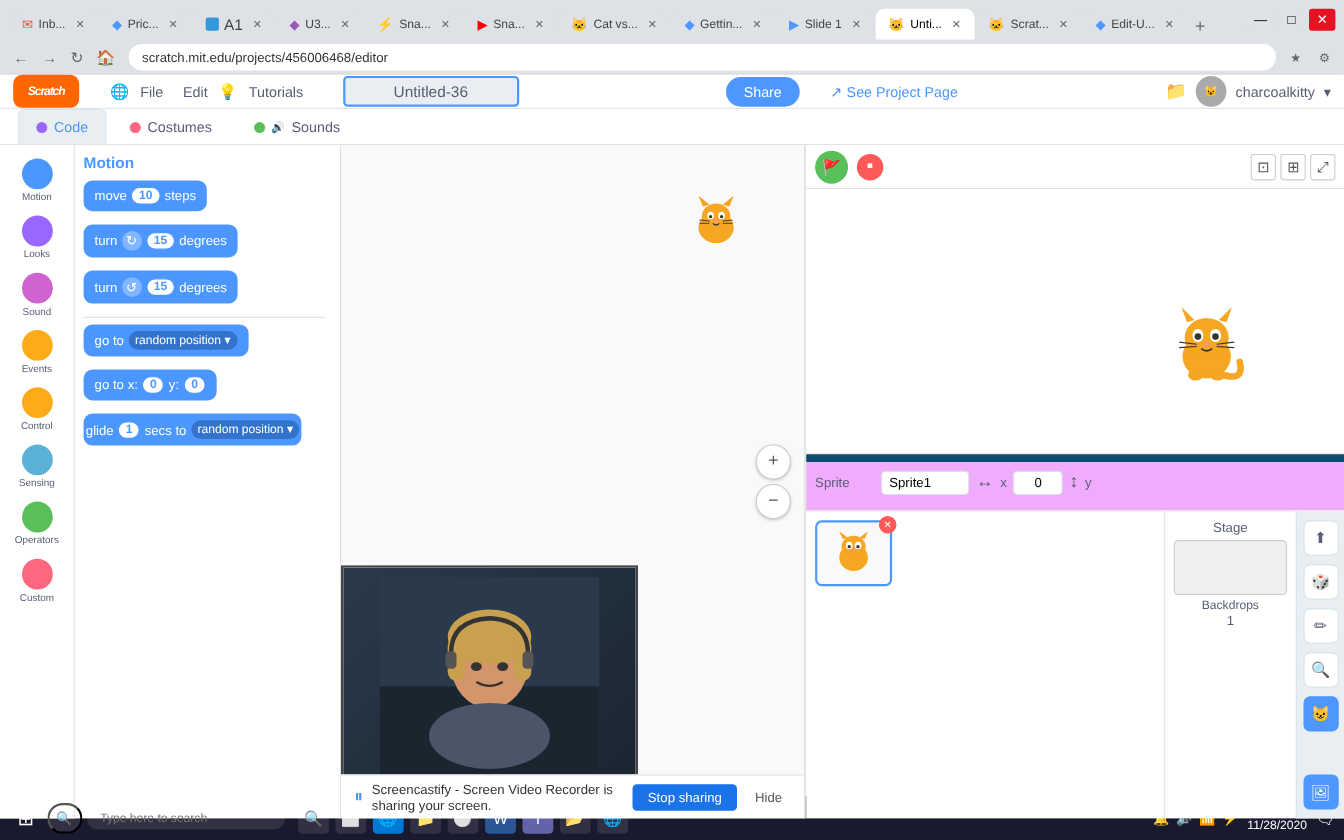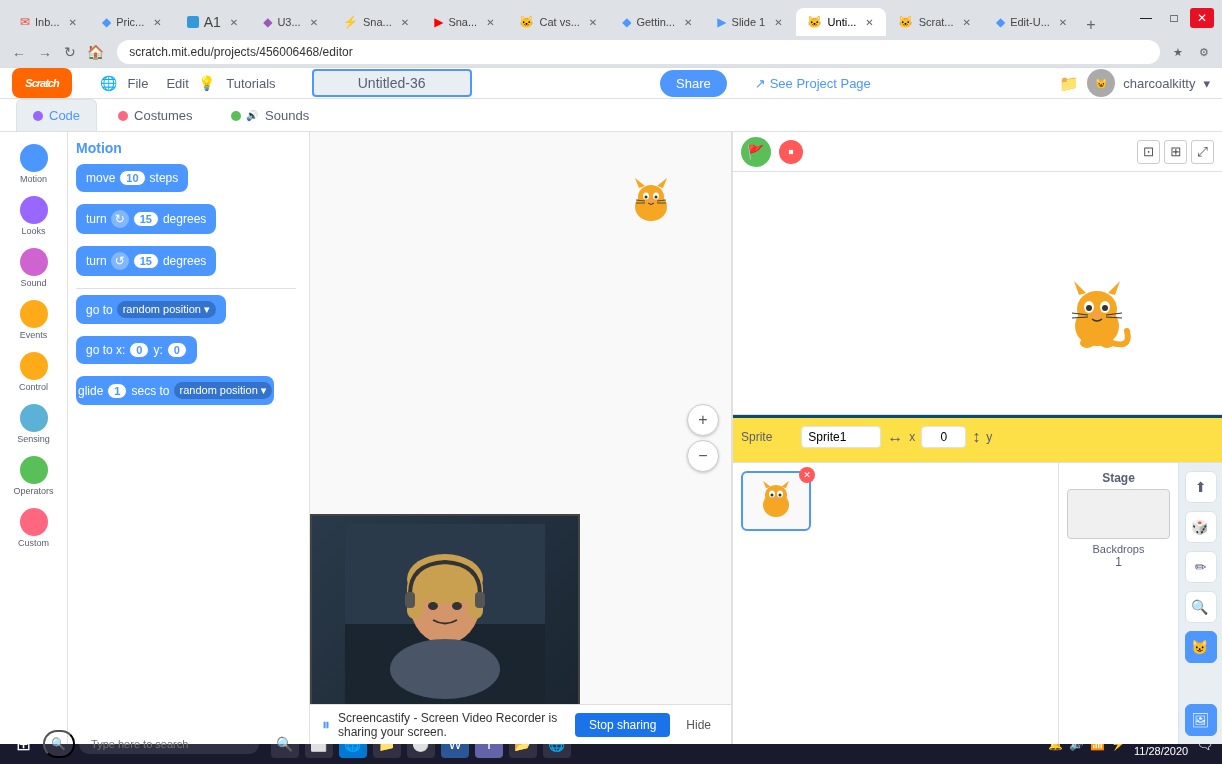--- a/index.html
+++ b/index.html
@@ -89,21 +89,21 @@
     .sprite-name-input { border: 1px solid #d9e3ea; border-radius: 4px; padding: 3px 6px; font-size: 12px; width: 80px; margin-left: 23px; }
     .coord-input { border: 1px solid #d9e3ea; border-radius: 4px; padding: 3px 6px; font-size: 12px; width: 45px; text-align: center; }
     .show-label { font-size: 12px; color: #575e75; }
     .show-btn { border: 1px solid #d9e3ea; border-radius: 4px; padding: 3px 6px; background: white; cursor: pointer; font-size: 14px; }
     .show-btn.active { border-color: #4d97ff; background: #e9eef2; }
     .sprite-thumbnail { display: inline-block; border: 2px solid #4d97ff; border-radius: 6px; padding: 4px; width: 70px; height: 60px; background: #f9f9f9; position: relative; cursor: pointer; margin-right: 4px; }
     .sprite-thumb-delete { position: absolute; top: -6px; right: -6px; background: #ff5959; border: none; border-radius: 50%; width: 16px; height: 16px; font-size: 9px; color: white; cursor: pointer; display: flex; align-items: center; justify-content: center; }
     .sprite-cat-icon { font-size: 30px; text-align: center; }
 
     .stage-side-panel { width: 120px; border-left: 1px solid #e0e0e0; padding: 8px; }
-    .stage-side-title { font-size: 12px; color: #575e75; text-align: center; margin-bottom: 4px; font-weight: 700; }
+    .stage-side-title { font-size: 12px; color: #575e75; text-align: center; margin-bottom: 4px; font-weight: 400; }
     .stage-thumb { width: 100%; height: 50px; background: #f0f0f0; border: 1px solid #ccc; border-radius: 4px; margin-bottom: 4px; }
     .backdrops-label { font-size: 11px; color: #575e75; text-align: center; }
     .backdrops-count { font-size: 12px; color: #575e75; text-align: center; }
 
     .right-icon-panel { width: 44px; background: #e9eef2; display: flex; flex-direction: column; align-items: center; padding: 8px 0; gap: 8px; border-left: 1px solid #d9e3ea; }
     .right-icon-btn { background: white; border: 1px solid #d9e3ea; border-radius: 6px; width: 32px; height: 32px; display: flex; align-items: center; justify-content: center; cursor: pointer; font-size: 14px; color: #575e75; }
     .right-icon-btn.blue-bg { background: #4d97ff; color: white; border-color: #4d97ff; }
 
     
     .taskbar { height: 40px; background: #1a1a2e; display: flex; align-items: center; padding: 0 8px; gap: 4px; }
@@ -461,21 +461,21 @@
 
               <path d="M55,70 Q80,80 75,60" stroke="#f5a623" stroke-width="6" fill="none" stroke-linecap="round"></path>
 
               <ellipse cx="35" cy="72" rx="7" ry="5" fill="#f5a623"></ellipse>
               <ellipse cx="55" cy="72" rx="7" ry="5" fill="#f5a623"></ellipse>
             </svg>
           </div>
         </div>
       </div>
 
-      <div style="background:#fde047; border-top:3px solid #0c4a6e; padding:8px;">
+      <div style="background:#f0abfc; border-top:7px solid #0c4a6e; padding:8px;">
         <div style="display:flex; align-items:center; gap:6px; margin-bottom:6px;">
           <span class="sprite-label">Sprite</span>
           <input class="sprite-name-input" type="text" value="Sprite1" style="">
           <span style="font-size:16px; color:#575e75;">↔</span>
           <span style="font-size:12px; color:#575e75;">x</span>
           <input class="coord-input" type="text" value="0" style="">
           <span style="font-size:16px; color:#575e75;">↕</span>
           <span style="font-size:12px; color:#575e75;">y</span>
         </div>
       </div>

